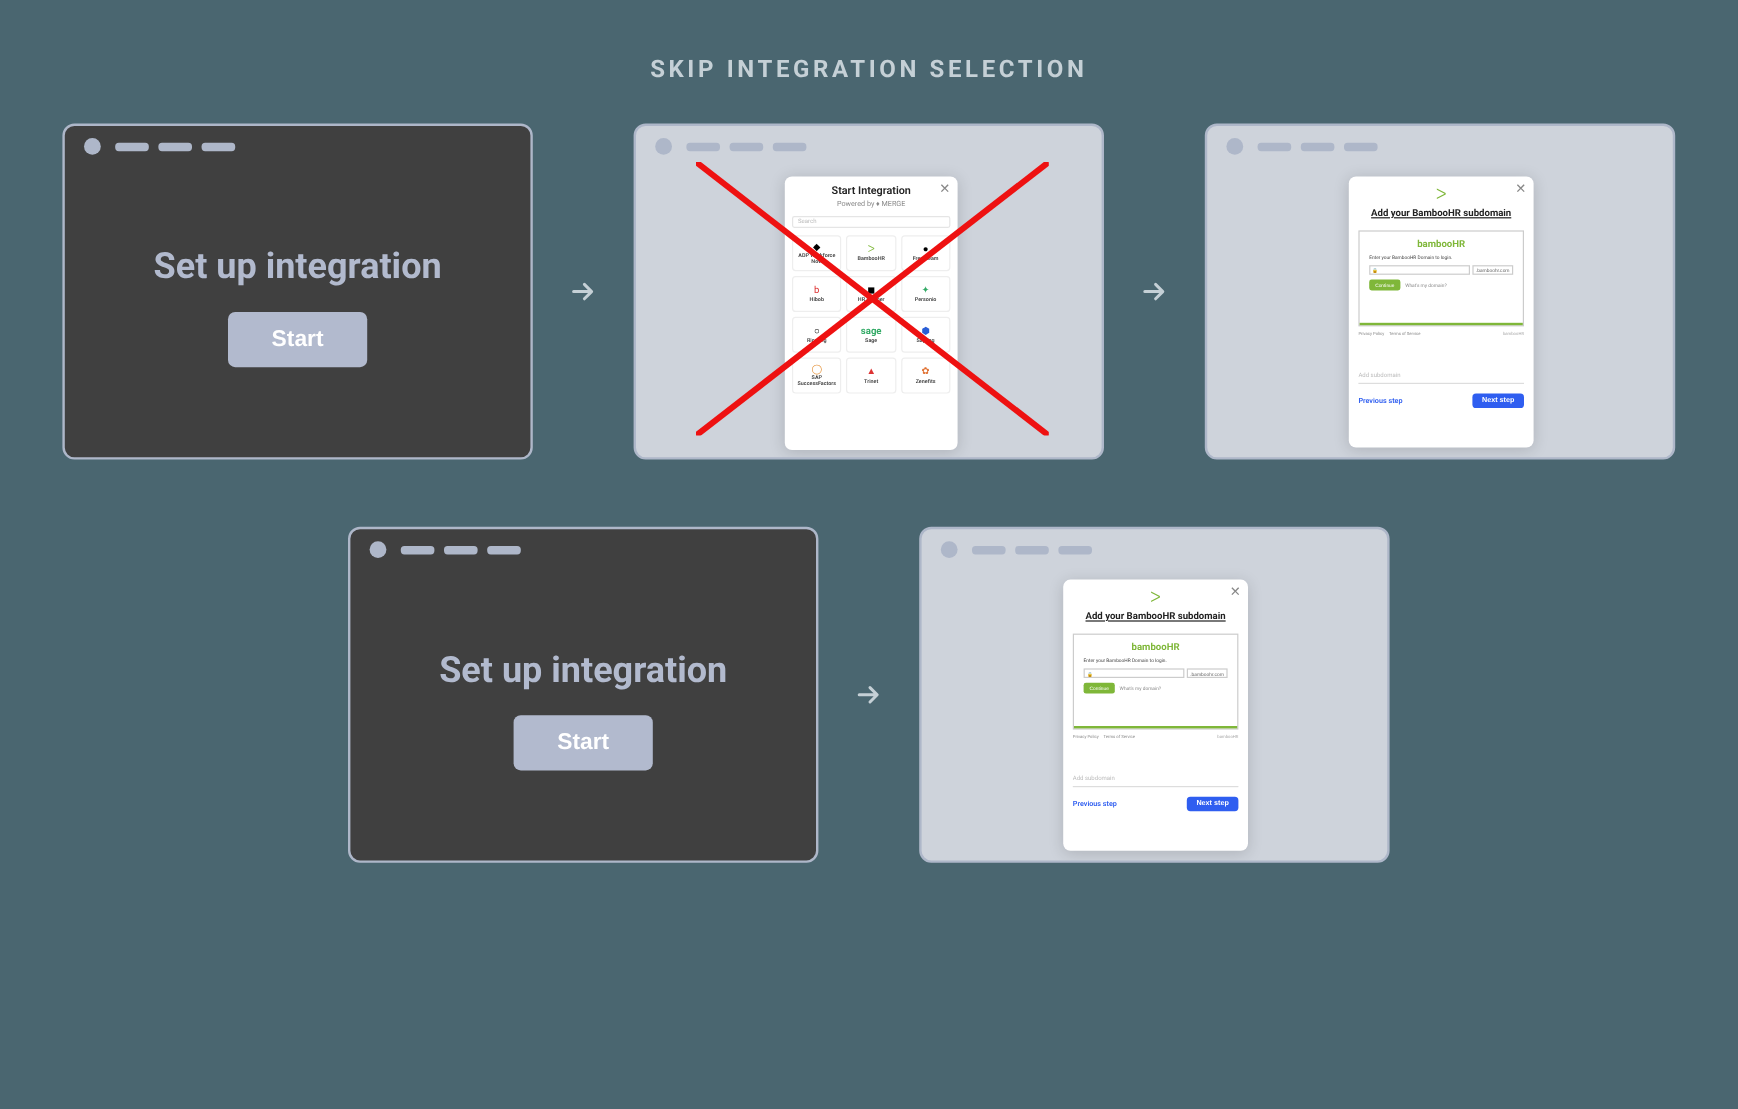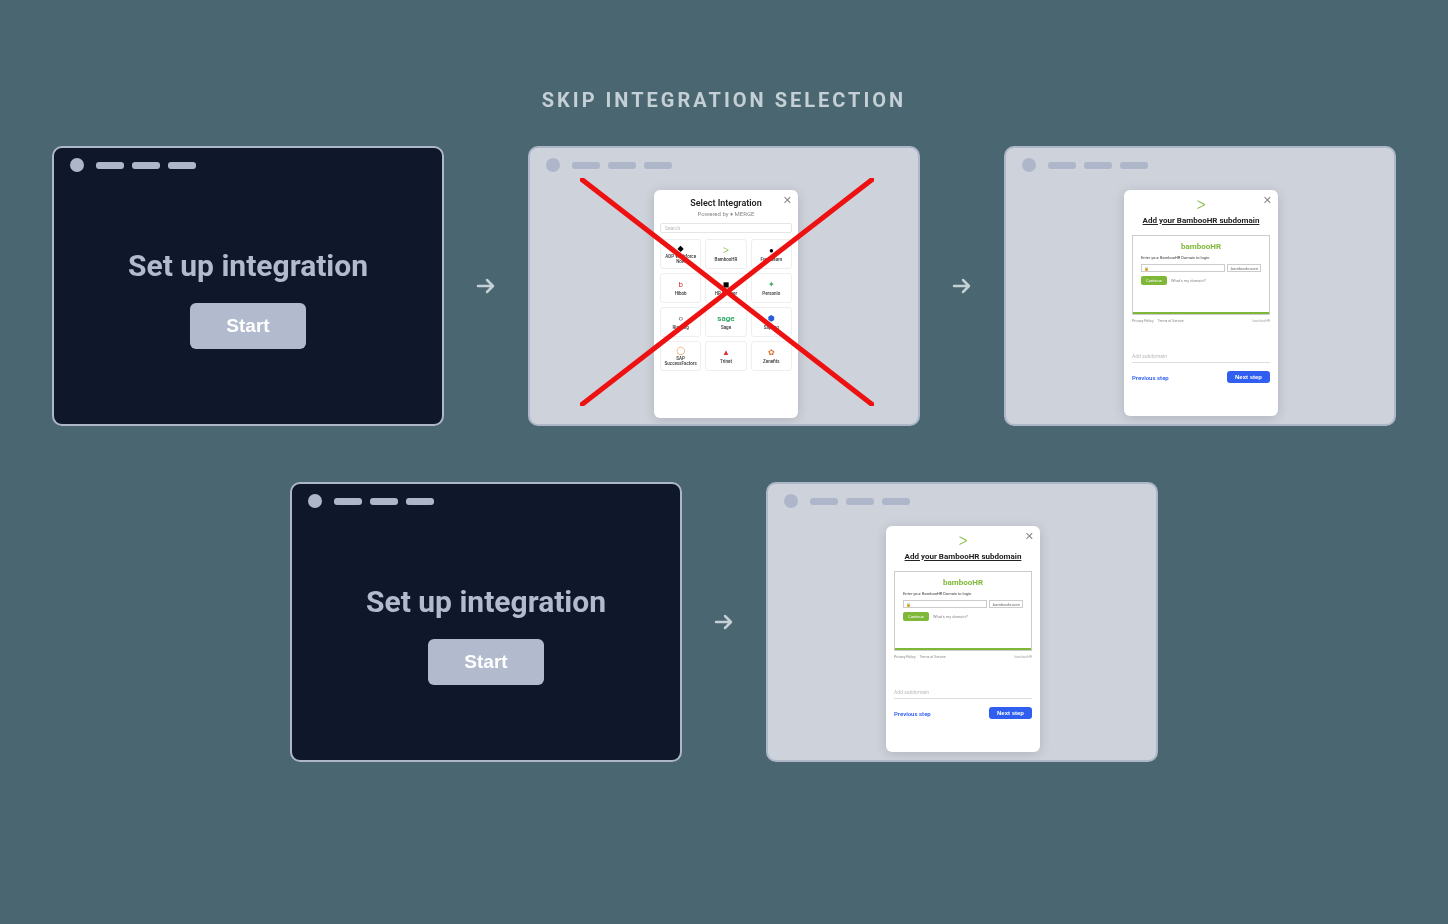--- a/index.html
+++ b/index.html
@@ -10,21 +10,21 @@
     font-family: -apple-system, BlinkMacSystemFont, "Segoe UI", Roboto, sans-serif;
     position: relative;
     overflow: hidden;
   }
   .page-title {
     color: #c5d0d6;
     font-size: 20px;
     font-weight: 700;
     letter-spacing: 3px;
     text-align: center;
-    padding-top: 88px;
+    padding-top: 45px;
   }
   .rows {
     display: flex;
     flex-direction: column;
     align-items: center;
     gap: 56px;
     margin-top: 34px;
   }
   .row {
     display: flex;
@@ -36,21 +36,21 @@
     color: #c5d0d6;
     font-size: 26px;
     display: flex;
     align-items: center;
     justify-content: center;
   }
   .arrow svg { display: block; }
   .card {
     width: 392px;
     height: 280px;
-    background: #0f172a;
+    background: #404040;
     border: 2px solid #aeb7c9;
     border-radius: 10px;
     position: relative;
     overflow: hidden;
     display: flex;
     flex-direction: column;
   }
   .card.gray { background: #ced3db; }
   .card-header {
     height: 24px;
@@ -327,21 +327,21 @@
       <div class="card-header">
         <div class="dot"></div>
         <div class="lines">
           <div class="line"></div>
           <div class="line"></div>
           <div class="line"></div>
         </div>
       </div>
       <div class="modal sel-modal">
         <div class="close">✕</div>
-        <div class="sel-title">Select Integration</div>
+        <div class="sel-title">Start Integration</div>
         <div class="sel-sub">Powered by ♦ MERGE</div>
         <div class="sel-search">Search</div>
         <div class="sel-grid">
           <div class="sel-item">
               <span class="icon">◆</span>
               <span class="label">ADP Workforce Now</span>
             </div>
           <div class="sel-item">
               <span class="icon" style="color:#7fb739">ᐳ</span>
               <span class="label">BambooHR</span>

